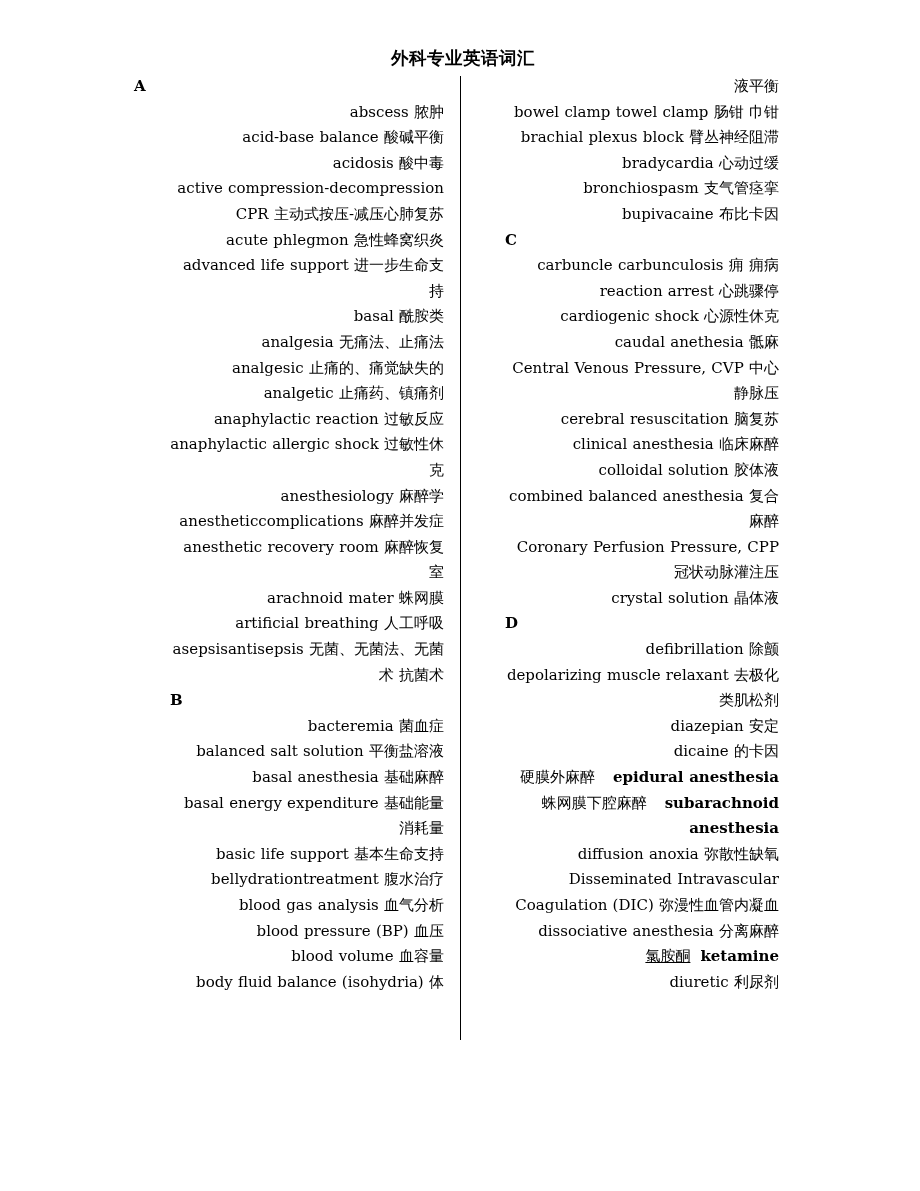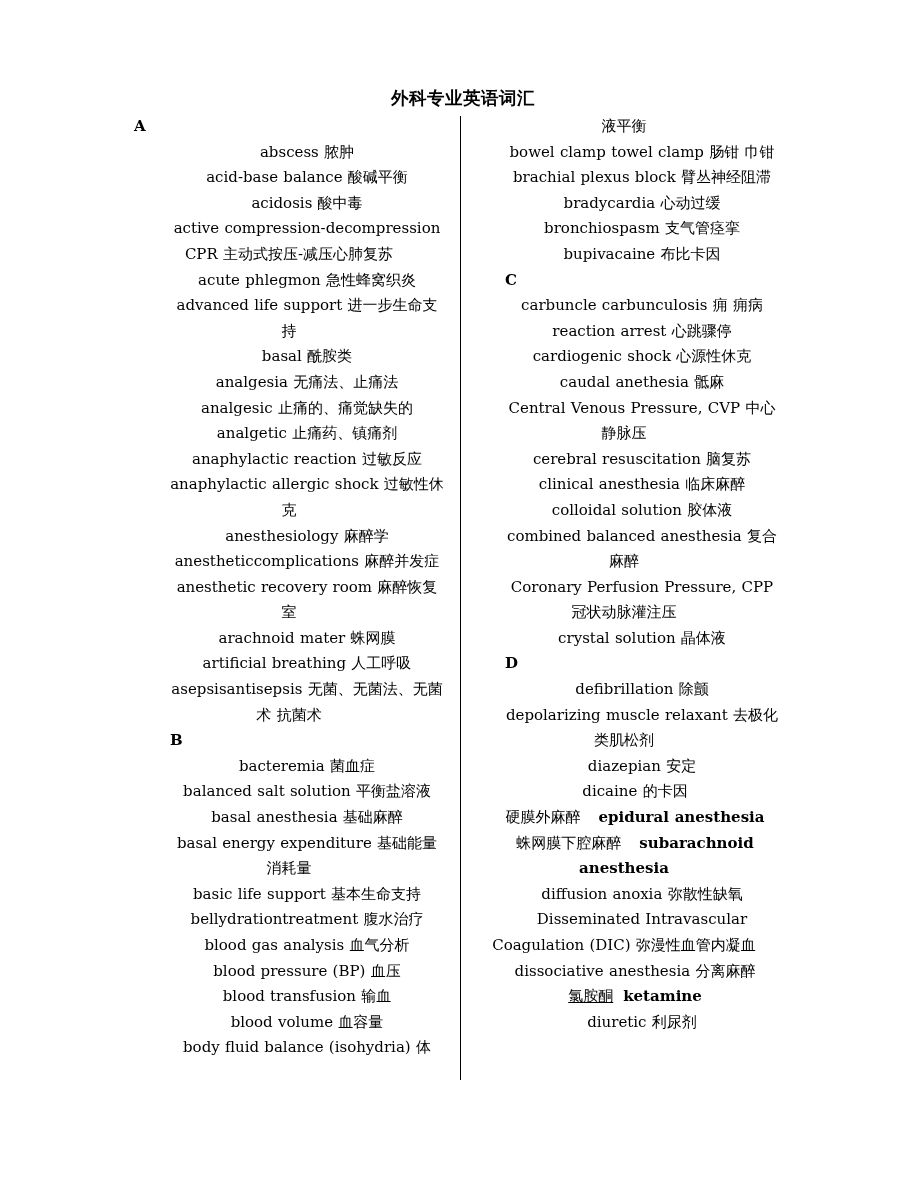--- a/index.html
+++ b/index.html
@@ -17,21 +17,21 @@
   }
 
   
   .page {
     position: absolute;
     left: 0;
     top: 0;
     width: 920px;
     height: 1191px;
     box-sizing: border-box;
-    padding: 84px 0 0 0;
+    padding: 44px 0 0 0;
   }
 
   
   .columns {
     position: relative;
     display: flex;
     align-items: flex-start;
     padding-left: 134px;
   }
 
@@ -76,21 +76,21 @@
   .letter-head.flush { text-indent: 0; }
   .letter-head.indented { text-indent: 36px; }
 
   
   .entry {
     font-family: "DejaVu Serif", "Liberation Serif", serif;
     font-size: 15px;
     line-height: 25.6px;
     margin: 0;
     text-indent: 36px;
-    text-align: center;
+    text-align: right;
     word-spacing: 0.5px;
     white-space: normal;
   }
   .entry.hang-small { text-indent: 22px; }
 
   .cn { font-family: "DejaVu Sans", "Liberation Sans", sans-serif; font-size: 15px; }
   .en { font-family: "DejaVu Serif", "Liberation Serif", serif; }
   .b  { font-weight: bold; }
   .u  { text-decoration: underline; }
   .sp { display: inline-block; width: 10px; }
@@ -133,21 +133,20 @@
       <div class="letter-head indented">B</div>
 
       <p class="entry">bacteremia   菌血症</p>
       <p class="entry">balanced salt solution 平衡盐溶液</p>
       <p class="entry">basal anesthesia  基础麻醉</p>
       <p class="entry">basal energy expenditure 基础能量消耗量</p>
       <p class="entry">basic life support  基本生命支持</p>
       <p class="entry">bellydrationtreatment 腹水治疗</p>
       <p class="entry">blood gas analysis 血气分析</p>
       <p class="entry">blood pressure (BP) 血压</p>
-      <p class="entry">blood transfusion  输血</p>
       <p class="entry">blood volume  血容量</p>
       <p class="entry">body fluid balance (isohydria) 体</p>
 
     </div>
 
     <div class="column column-right">
 
       <p class="entry" style="text-indent:0">液平衡</p>
 
       <p class="entry">bowel clamp towel clamp  肠钳 巾钳</p>

